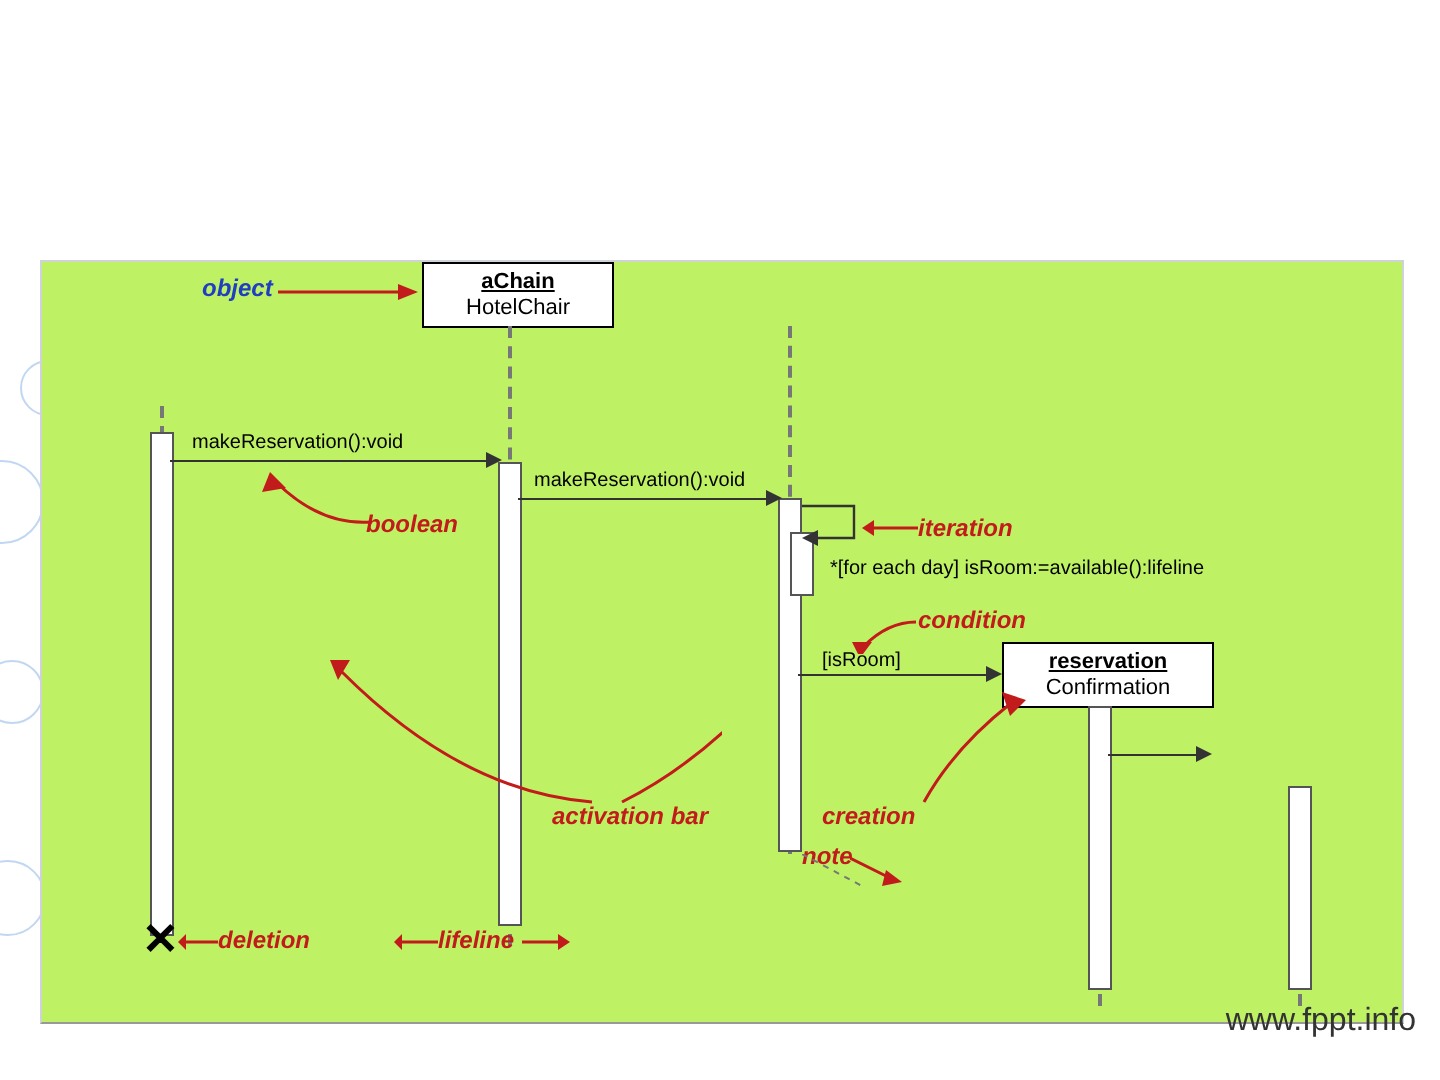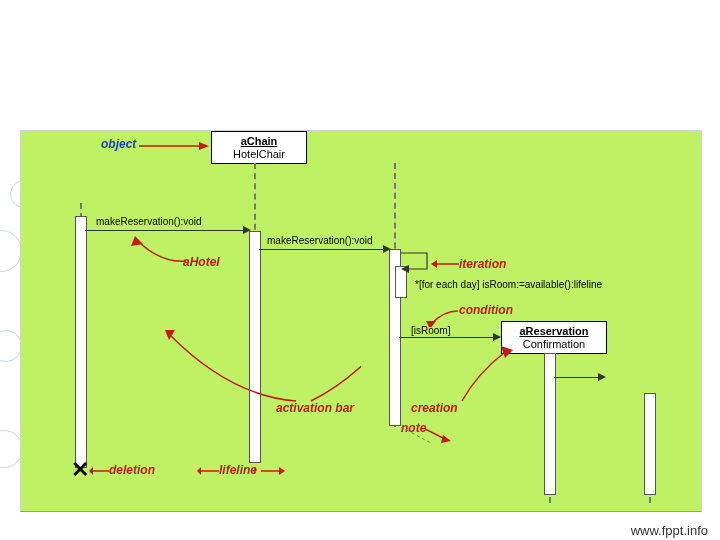--- a/index.html
+++ b/index.html
@@ -15,21 +15,21 @@
   .act{position:absolute;background:#fff;border:1px solid #555;width:10px}
   .msg{position:absolute;font-size:10px;white-space:nowrap}
   .hline{position:absolute;height:0;border-top:1px solid #333}
   .note{position:absolute;background:#fef49c;border:1px solid #7a7a00;font-size:10px;padding:4px 5px;line-height:1.2}
   .note:after{content:"";position:absolute;right:-1px;top:-1px;width:0;height:0;border-top:10px solid #fff;border-left:10px solid #7a7a00}
   .ann{position:absolute;font-size:12px;font-style:italic;color:#c21b1b;font-weight:bold}
   .obj-ann{color:#1f3ec2}
   .redcurve{position:absolute;pointer-events:none}
   .xmark{position:absolute;font-size:22px;font-weight:bold}
   .arrowhead{position:absolute;width:0;height:0}
-  .footer{position:absolute;right:12px;bottom:2px;font-size:13px;color:#333}
+  .footer{position:absolute;right:12px;bottom:20px;font-size:16px;color:#333}
 </style>
 </head>
 <body>
 <div id="stage">
 
 <div class="bg-dots" aria-hidden="true">
   <span style="left:40px;top:10px;width:26px;height:26px"></span>
   <span style="left:10px;top:60px;width:40px;height:40px"></span>
   <span style="left:55px;top:110px;width:18px;height:18px"></span>
   <span style="left:20px;top:160px;width:30px;height:30px"></span>
@@ -45,21 +45,21 @@
   <svg class="redcurve" style="left:118px;top:8px;width:70px;height:14px">
         <line x1="0" y1="7" x2="60" y2="7" stroke="#c21b1b" stroke-width="1.5"></line>
         <polygon points="60,3 70,7 60,11" fill="#c21b1b"></polygon>
       </svg>
 
   <div class="objbox" style="left:190px;top:0;width:86px">
     <div class="name">aChain</div>
     <div>HotelChair</div>
   </div>
   <div class="objbox" style="left:480px;top:190px;width:96px">
-    <div class="name">aReservation</div>
+    <div class="name">reservation</div>
     <div>Confirmation</div>
   </div>
 
   <div class="lifeline" style="left:59px;top:72px;height:265px"></div>
   <div class="lifeline" style="left:233px;top:32px;height:310px"></div>
   <div class="lifeline" style="left:373px;top:32px;height:264px"></div>
   <div class="lifeline" style="left:528px;top:222px;height:150px"></div>
   <div class="lifeline" style="left:628px;top:262px;height:110px"></div>
 
   <div class="act" style="left:54px;top:85px;height:250px"></div>
@@ -87,21 +87,21 @@
   <div class="hline" style="left:378px;top:206px;width:100px"></div>
   <div class="arrowhead" style="left:472px;top:202px;border-left:8px solid #333;border-top:4px solid transparent;border-bottom:4px solid transparent"></div>
 
   <div class="hline" style="left:533px;top:246px;width:50px"></div>
   <div class="arrowhead" style="left:577px;top:242px;border-left:8px solid #333;border-top:4px solid transparent;border-bottom:4px solid transparent"></div>
 
   <svg class="redcurve" style="left:110px;top:105px;width:60px;height:30px">
         <path d="M55 25 Q30 27 8 6" fill="none" stroke="#c21b1b" stroke-width="1.5"></path>
         <polygon points="4,0 0,10 12,8" fill="#c21b1b"></polygon>
       </svg>
-  <div class="ann" style="left:162px;top:124px">aHotel</div>
+  <div class="ann" style="left:162px;top:124px">boolean</div>
 
   <div class="ann" style="left:438px;top:126px">iteration</div>
   <svg class="redcurve" style="left:410px;top:126px;width:30px;height:14px">
         <line x1="28" y1="7" x2="6" y2="7" stroke="#c21b1b" stroke-width="1.5"></line>
         <polygon points="6,3 0,7 6,11" fill="#c21b1b"></polygon>
       </svg>
 
   <div class="ann" style="left:438px;top:172px">condition</div>
   <svg class="redcurve" style="left:405px;top:176px;width:34px;height:20px">
         <path d="M32 4 Q18 4 6 16" fill="none" stroke="#c21b1b" stroke-width="1.5"></path>

